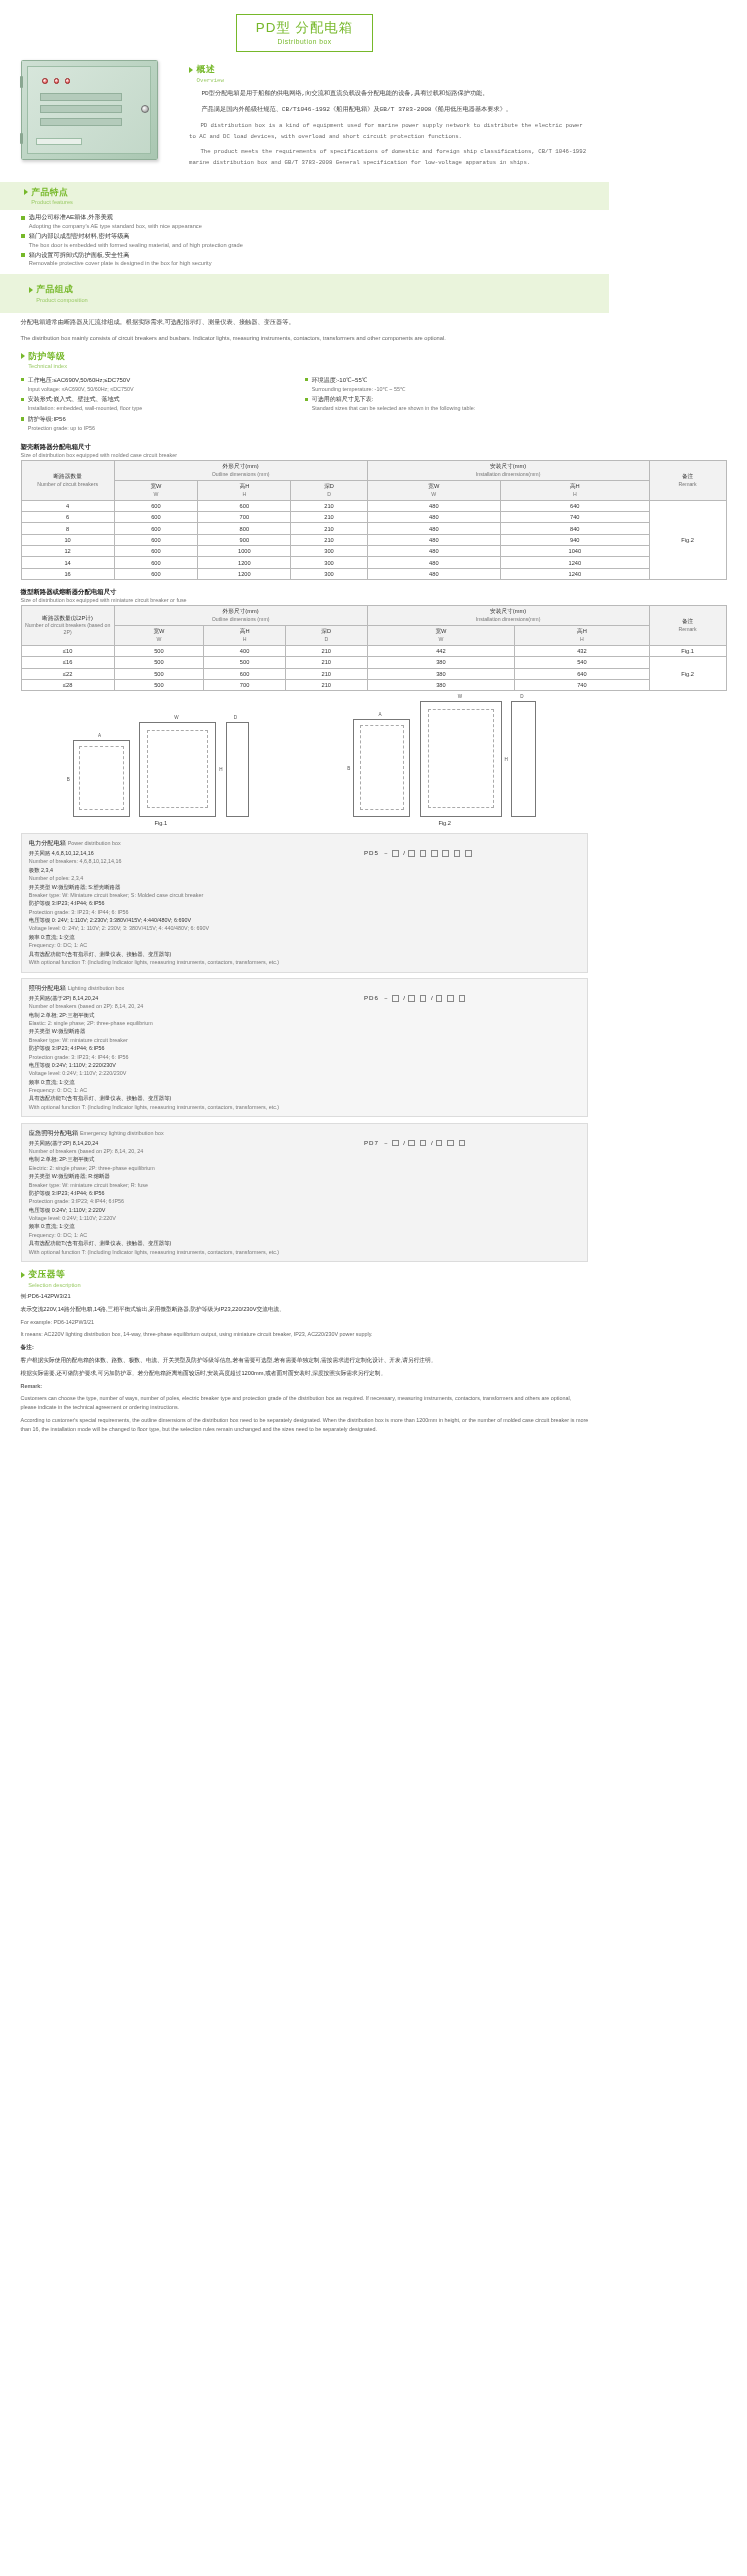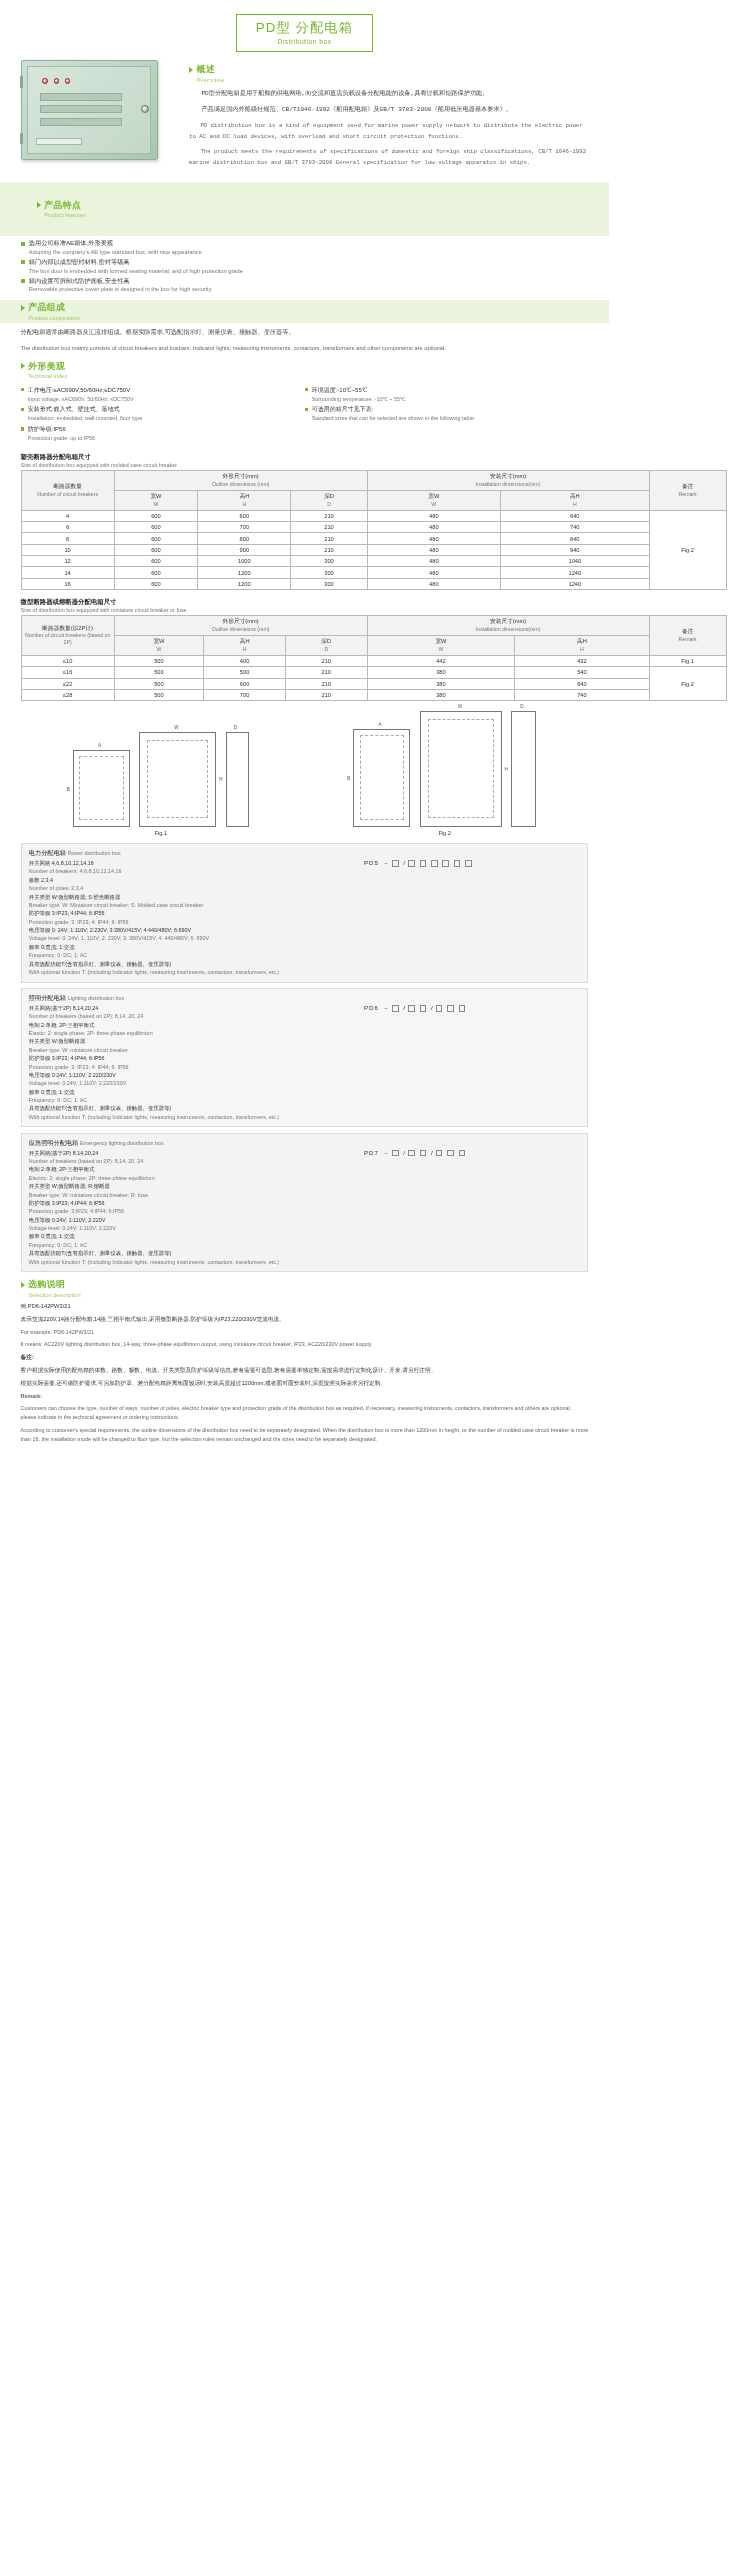--- a/index.html
+++ b/index.html
@@ -178,21 +178,21 @@
       </div>
       <p class="para">PD型分配电箱是用于船舶的供电网络,向交流和直流负载设备分配电能的设备,具有过载和短路保护功能。</p>
       <p class="para">产品满足国内外船级社规范、CB/T1046-1992《船用配电箱》及GB/T 3783-2008《船用低压电器基本要求》。</p>
       <p class="para en">PD  distribution box is a kind of equipment used for marine power supply network to distribute the electric power to AC and DC load devices, with overload and short circuit protection functions.</p>
       <p class="para en">The product meets the requirements of specifications of domestic and foreign ship classifications, CB/T 1046-1992 marine distribution box and GB/T 3783-2008 General specification for low-voltage apparatus in ships.</p>
     </div>
   </div>
 
   <div class="banner">
     <div class="content-pad">
-      <div class="sec-head" style="margin:16px">
+      <div class="sec-head" style="margin:3px">
         <div class="tri"></div>
         <div class="txt">
           <div class="cn">产品特点</div>
           <div class="en">Product features</div>
         </div>
       </div>
     </div>
   </div>
   <div class="content-pad bullets">
     <div class="bullet">
@@ -213,39 +213,39 @@
       <div class="sq"></div>
       <div class="b-txt">
         <div class="cn">箱内设置可拆卸式防护面板,安全性高</div>
         <div class="en">Removable protective cover plate is designed in the box for high security</div>
       </div>
     </div>
   </div>
 
   <div class="banner">
     <div class="content-pad">
-      <div class="sec-head" style="margin:0">
+      <div class="sec-head" style="margin:8px">
         <div class="tri"></div>
         <div class="txt">
           <div class="cn">产品组成</div>
           <div class="en">Product  composition</div>
         </div>
       </div>
     </div>
   </div>
   <div class="content-pad">
     <p class="para" style="text-indent:0">分配电箱通常由断路器及汇流排组成。根据实际需求,可选配指示灯、测量仪表、接触器、变压器等。</p>
     <p class="para en" style="text-indent:0">The distribution box mainly consists of circuit breakers and busbars. Indicator lights, measuring instruments, contactors, transformers and other components are optional.</p>
   </div>
 
   <div class="content-pad">
     <div class="sec-head">
       <div class="tri"></div>
       <div class="txt">
-        <div class="cn">外形美观</div>
+        <div class="cn">防护等级</div>
         <div class="en">Technical index</div>
       </div>
     </div>
   </div>
   <div class="tech-grid">
     <div class="tech-col">
       <div class="tech-item">
         <div class="sq"></div>
         <div class="t-txt">
           <div>工作电压:≤AC690V,50/60Hz;≤DC750V</div>
@@ -609,21 +609,21 @@
           <span class="sqbox"></span>
         </div>
       </div>
     </div>
   </div>
 
   <div class="content-pad">
     <div class="sec-head">
       <div class="tri"></div>
       <div class="txt">
-        <div class="cn">选购说明</div>
+        <div class="cn">变压器等</div>
         <div class="en">Selection description</div>
       </div>
     </div>
   </div>
   <div class="sel-body">
     <p>例:PD6-142PW3/21</p>
     <p>表示交流220V,14路分配电箱,14路,三相平衡式输出,采用微型断路器,防护等级为IP23,220/230V交流电流。</p>
     <p class="en">For example: PD6-142PW3/21</p>
     <p class="en">It means: AC220V lighting distribution box, 14-way, three-phase equilibrium output, using miniature circuit breaker, IP23, AC220/230V power supply.</p>
     <p class="sel-lbl">备注:</p>

